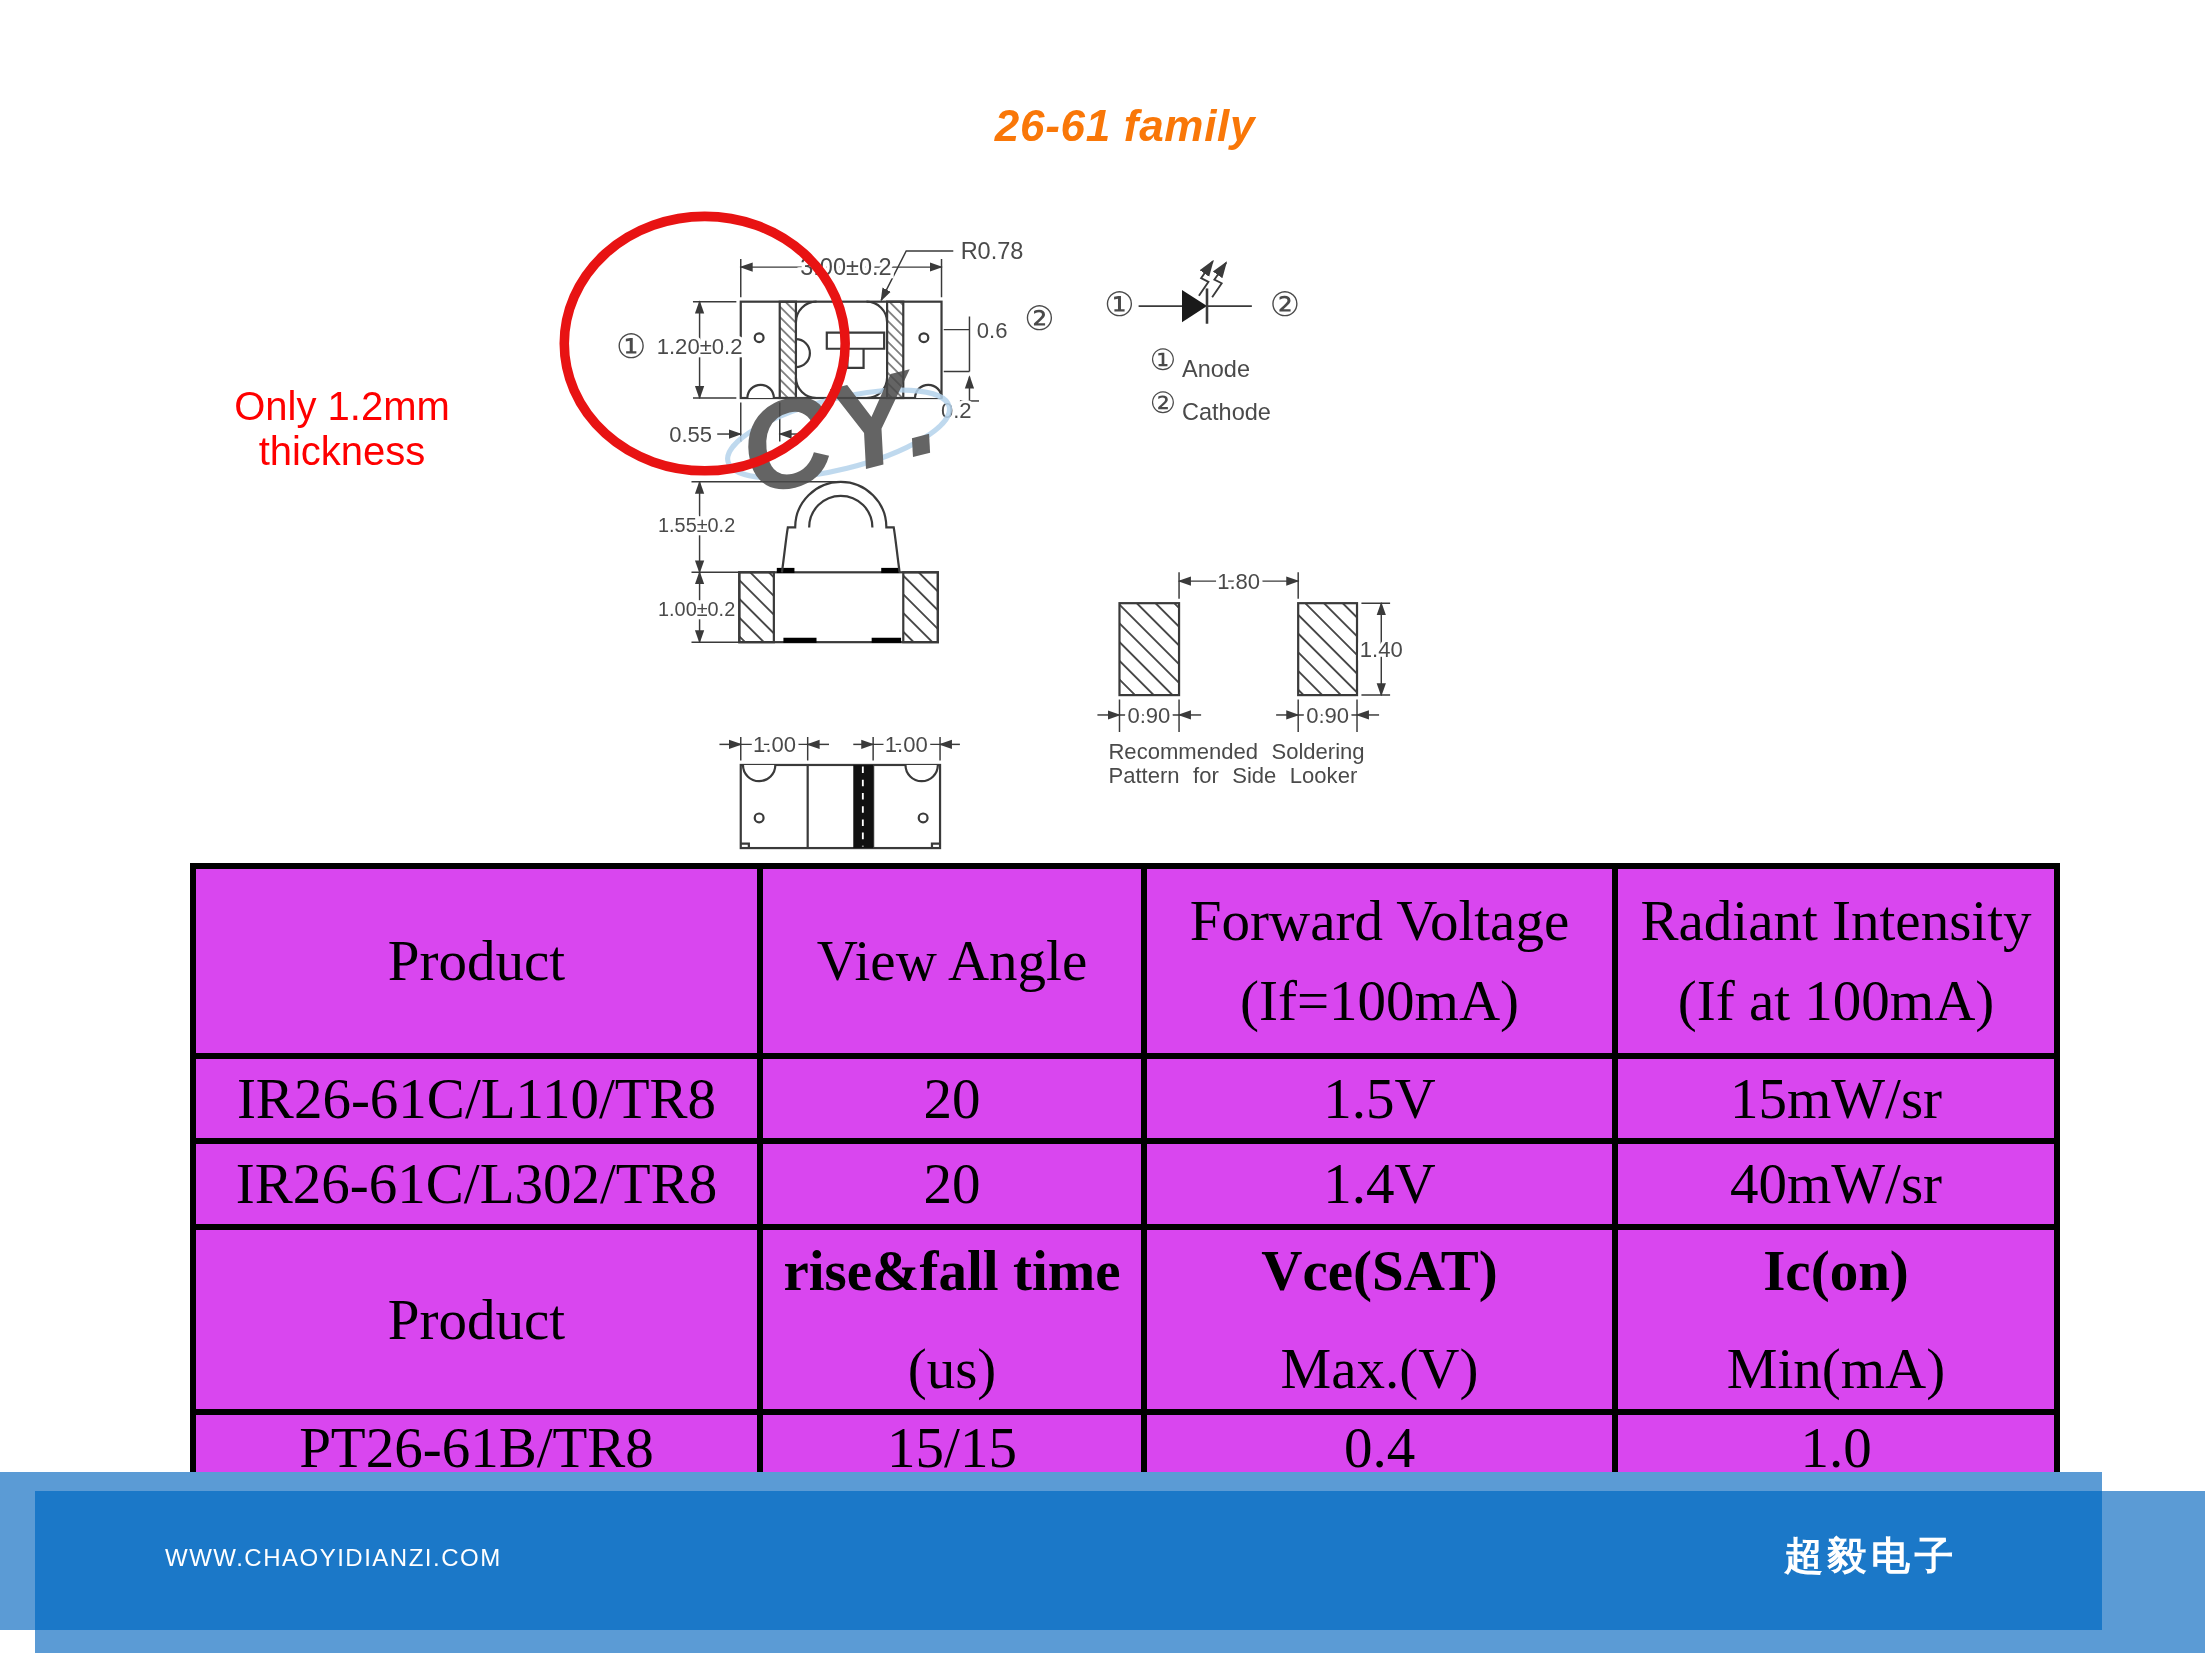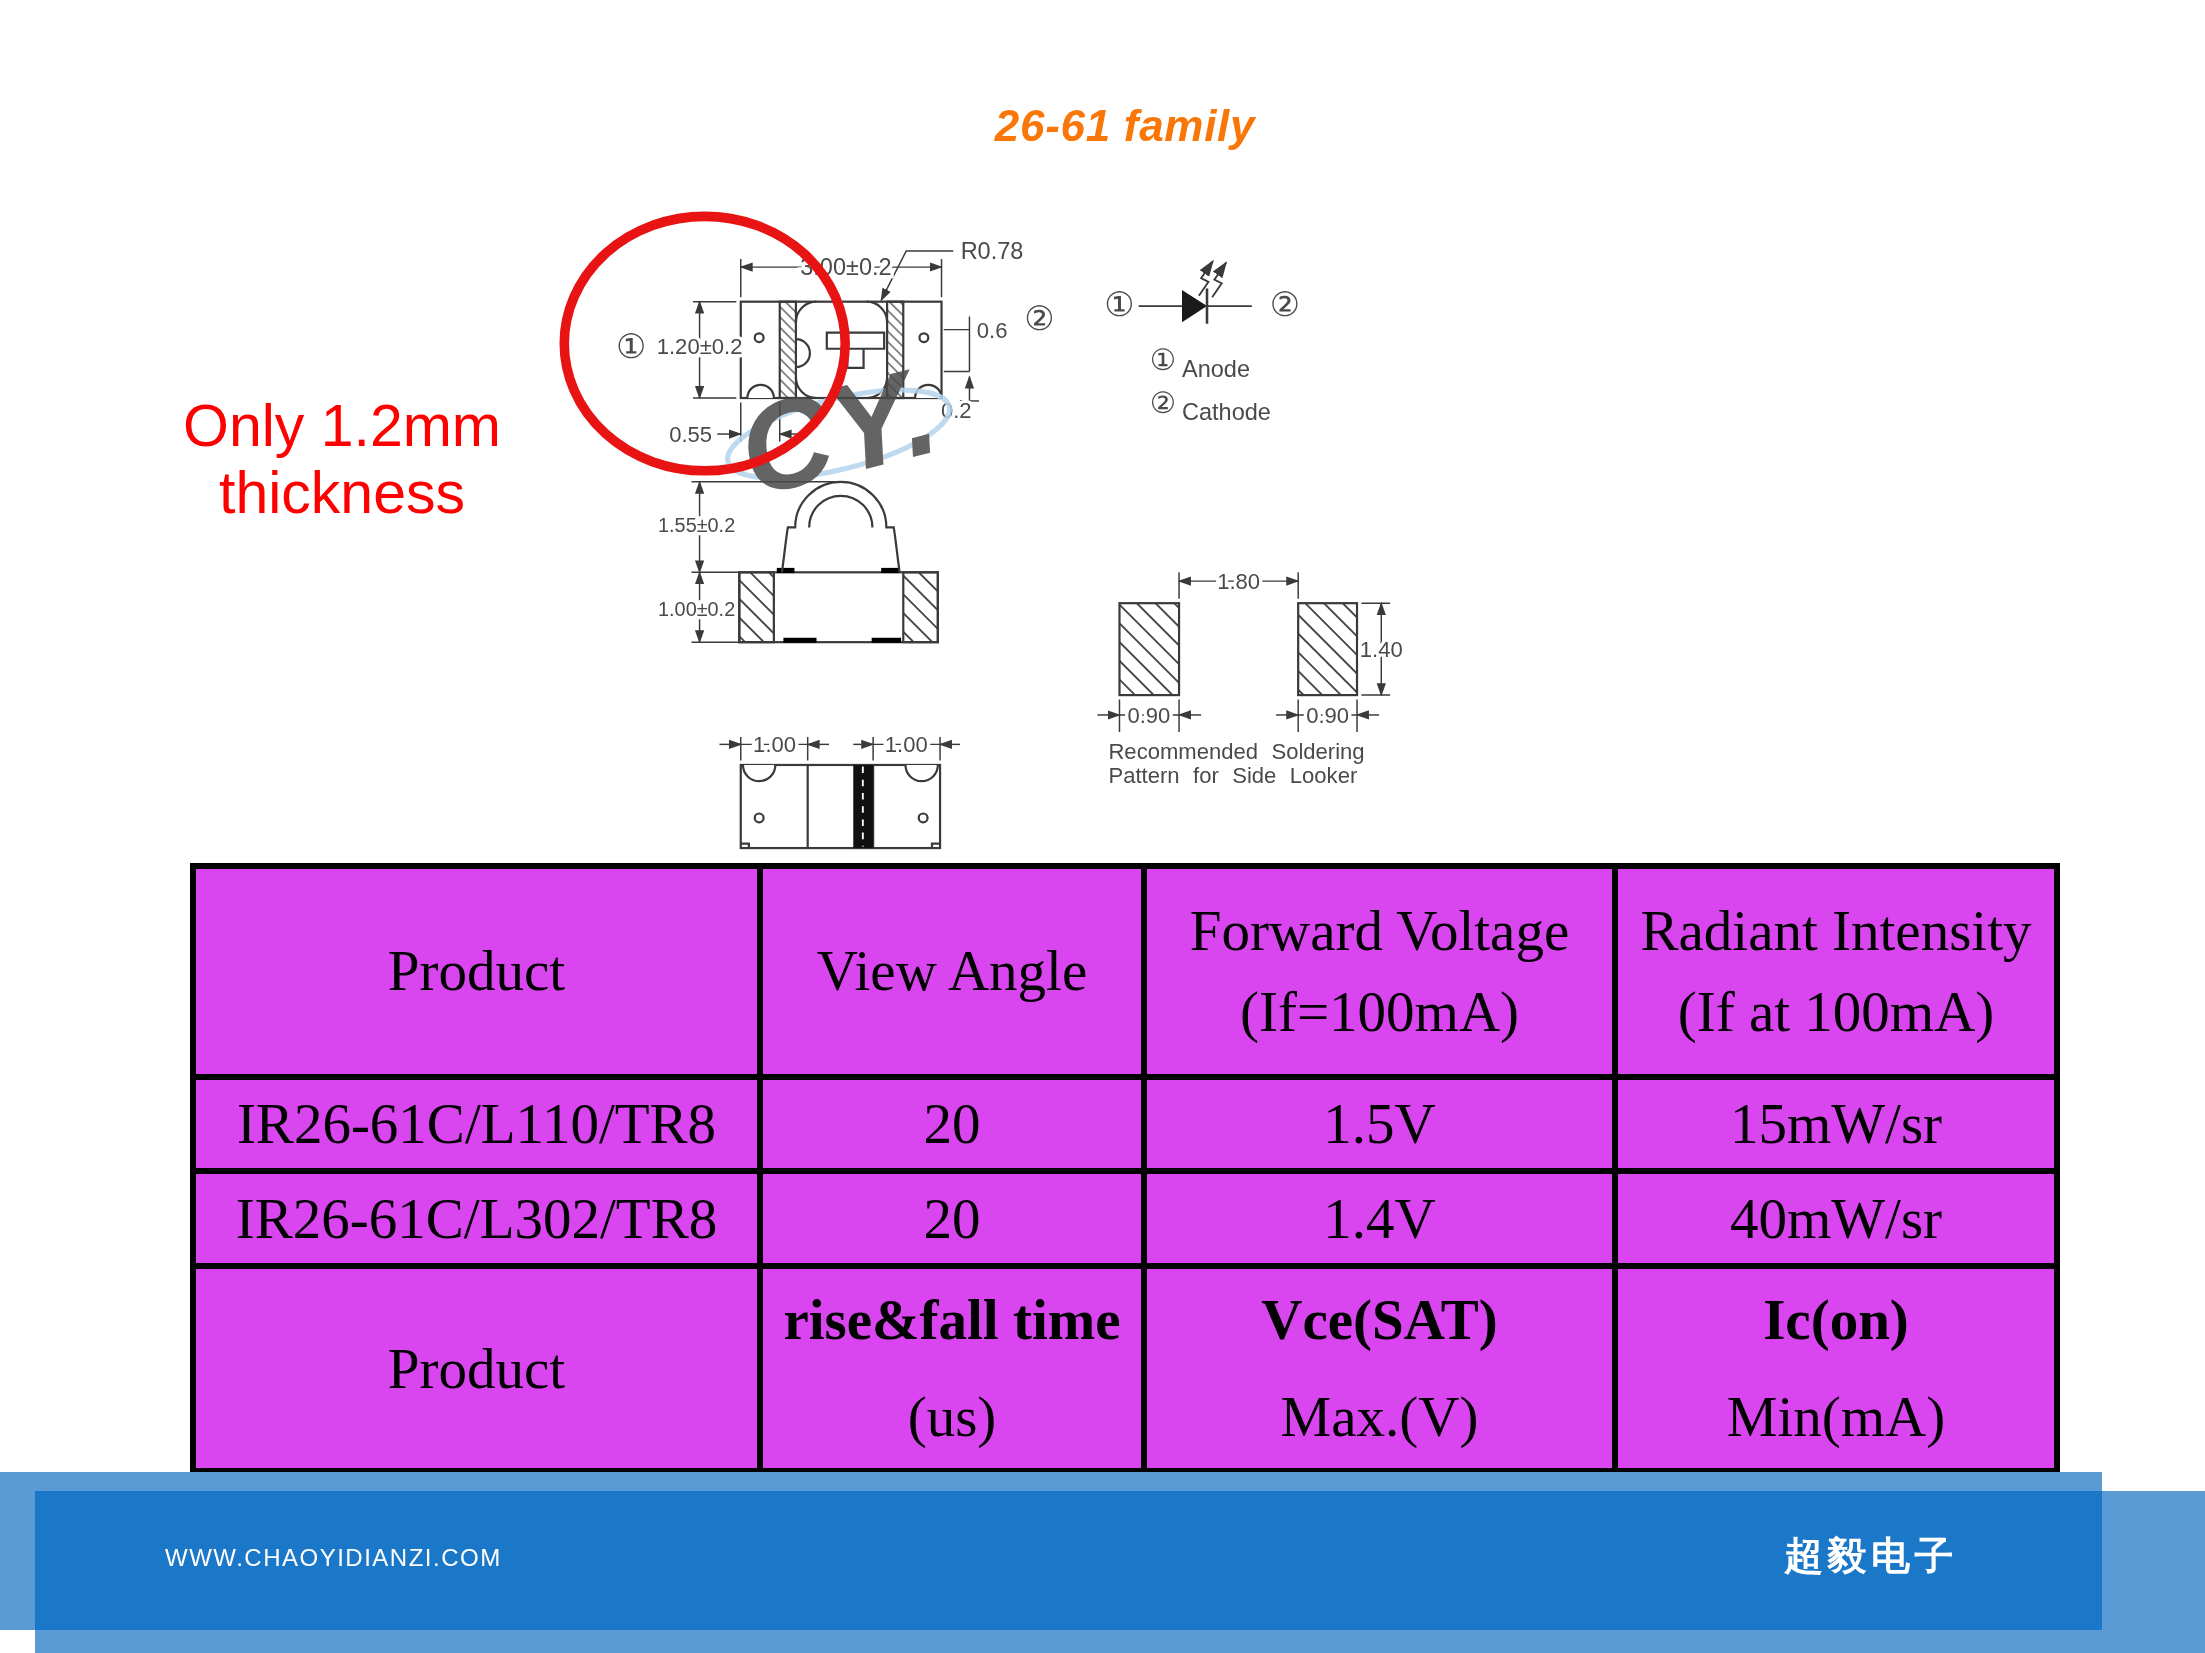--- a/index.html
+++ b/index.html
@@ -1,21 +1,21 @@
 <!DOCTYPE html>
 <html style="font-size:11.8px"><head>
 <meta charset="utf-8">
 <style>
   html,body{margin:0;padding:0;background:#fff;}
   #slide{position:relative;width:2205px;height:1654px;background:#ffffff;overflow:hidden;
          font-family:"Liberation Sans",sans-serif;}
   .title{position:absolute;left:809px;top:101px;width:632px;text-align:center;
          font-size:44px;font-weight:bold;font-style:italic;color:#f97708;letter-spacing:0.7px;}
-  .callout{position:absolute;left:147px;top:393px;width:390px;text-align:center;
-           color:#fe0000;font-size:59px;line-height:1.13;}
+  .callout{position:absolute;left:147px;top:384px;width:390px;text-align:center;
+           color:#fe0000;font-size:40px;line-height:1.13;}
   #drawing{position:absolute;left:515px;top:206px;width:956px;height:662px;}
   svg text{font-family:"Liberation Sans",sans-serif;fill:#4a4a4a;}
   svg text.dt{paint-order:stroke fill;stroke:#ffffff;stroke-width:9px;}
   svg text.cap{word-spacing:10px;}
   
   .spec{position:absolute;left:190px;top:863px;width:1864px;height:611px;
         border-collapse:collapse;table-layout:fixed;background:#d946ef;
         font-family:"Liberation Serif",serif;color:#000;}
   .spec td{border:6.6px solid #000;text-align:center;vertical-align:middle;
            padding:0;font-size:57px;line-height:1.15;}
@@ -217,20 +217,26 @@
           </td>
       <td>
         <div class="l1">Vce(SAT)</div>
             <div>Max.(V)</div>
           </td>
       <td>
         <div class="l1">Ic(on)</div>
             <div>Min(mA)</div>
           </td>
     </tr>
+    <tr style="height:63px">
+      <td>PT26-61B/TR8</td>
+      <td>15/15</td>
+      <td>0.4</td>
+      <td>1.0</td>
+    </tr>
   </tbody>
     </table>
 
   <div class="f-light1"></div>
   <div class="f-light2"></div>
   <div class="f-dark"></div>
   <div class="f-site">WWW.CHAOYIDIANZI.COM</div>
   <div class="f-co">超毅电子</div>
 
 </div>

